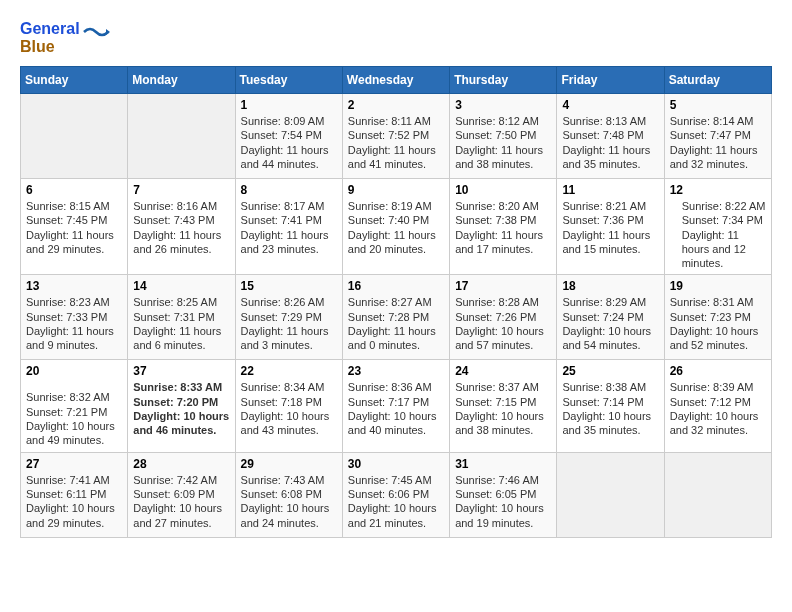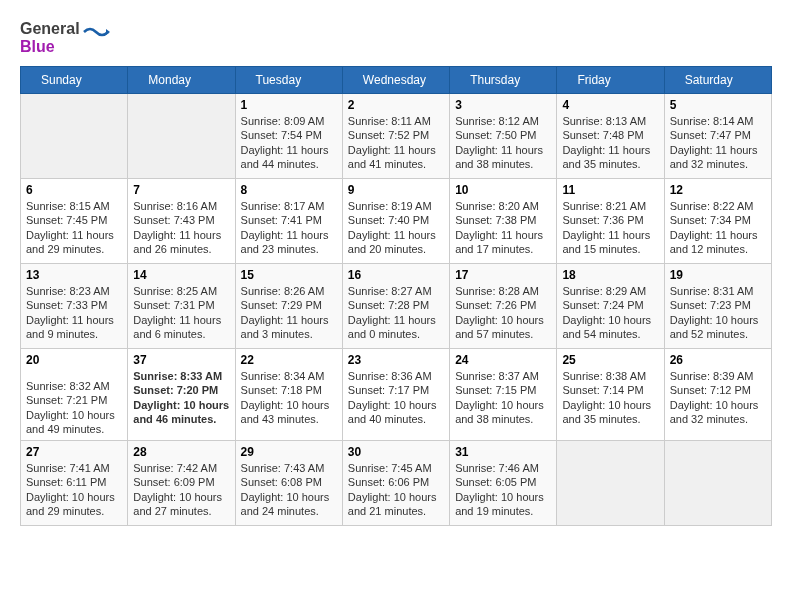--- a/index.html
+++ b/index.html
@@ -34,24 +34,24 @@
       color: #555;
     }
     .calendar {
       width: 100%;
       border-collapse: collapse;
       font-size: 11px;
     }
     .calendar th {
       background: #2a6db5;
       color: #fff;
-      padding: 6px 20px;
+      padding: 6px 4px;
       text-align: left;
       font-size: 12px;
-      font-weight: normal;
+      font-weight: bold;
       border: 1px solid #1a5a9a;
     }
     .calendar td {
       border: 1px solid #ccc;
       padding: 4px 5px;
       vertical-align: top;
       width: calc(100% / 7);
       height: 85px;
       background: #fff;
     }
@@ -75,28 +75,28 @@
     .empty-cell {
       background: #f0f0f0 !important;
     }
   </style>
 </head>
 <body>
 
 <div class="header-area">
   <div class="logo">
   <div style="display:flex; align-items:center; gap:2px;">
-    <span style="font-size:16px; font-weight:bold; color:#404040;">General</span>
+    <span style="font-size:16px; font-weight:bold; color:#1d4ed8;">General</span>
     <svg width="28" height="18" viewBox="0 0 28 18">
       <path d="M2 12 Q8 6 14 12 Q20 18 26 12" stroke="#1a5fa8" stroke-width="2.5" fill="none"></path>
       <polygon points="24,9 28,12 24,15" fill="#1a5fa8"></polygon>
     </svg>
   </div>
   <div>
-    <span style="font-size:16px; font-weight:bold; color:#a21caf;">Blue</span>
+    <span style="font-size:16px; font-weight:bold; color:#a16207;">Blue</span>
   </div>
 </div>
   <div class="title-area">
     <div class="month-title"></div>
     <div class="location-title"></div>
   </div>
 </div>
 
 <table class="calendar">
   <thead>
@@ -177,21 +177,21 @@
 Daylight: 11 hours and 17 minutes.</div>
         </td>
         <td>
           <span class="day-number">11</span>
           <div class="day-info" style="white-space: pre-line;">Sunrise: 8:21 AM
 Sunset: 7:36 PM
 Daylight: 11 hours and 15 minutes.</div>
         </td>
         <td>
           <span class="day-number">12</span>
-          <div class="day-info" style="white-space: pre-line;">Sunrise: 8:22 AM
+          <div class="day-info" style="white-space: pre-line; margin-left: 12px;">Sunrise: 8:22 AM
 Sunset: 7:34 PM
 Daylight: 11 hours and 12 minutes.</div>
         </td>
       </tr>
       <tr>
         <td>
           <span class="day-number">13</span>
           <div class="day-info" style="white-space: pre-line;">Sunrise: 8:23 AM
 Sunset: 7:33 PM
 Daylight: 11 hours and 9 minutes.</div>

